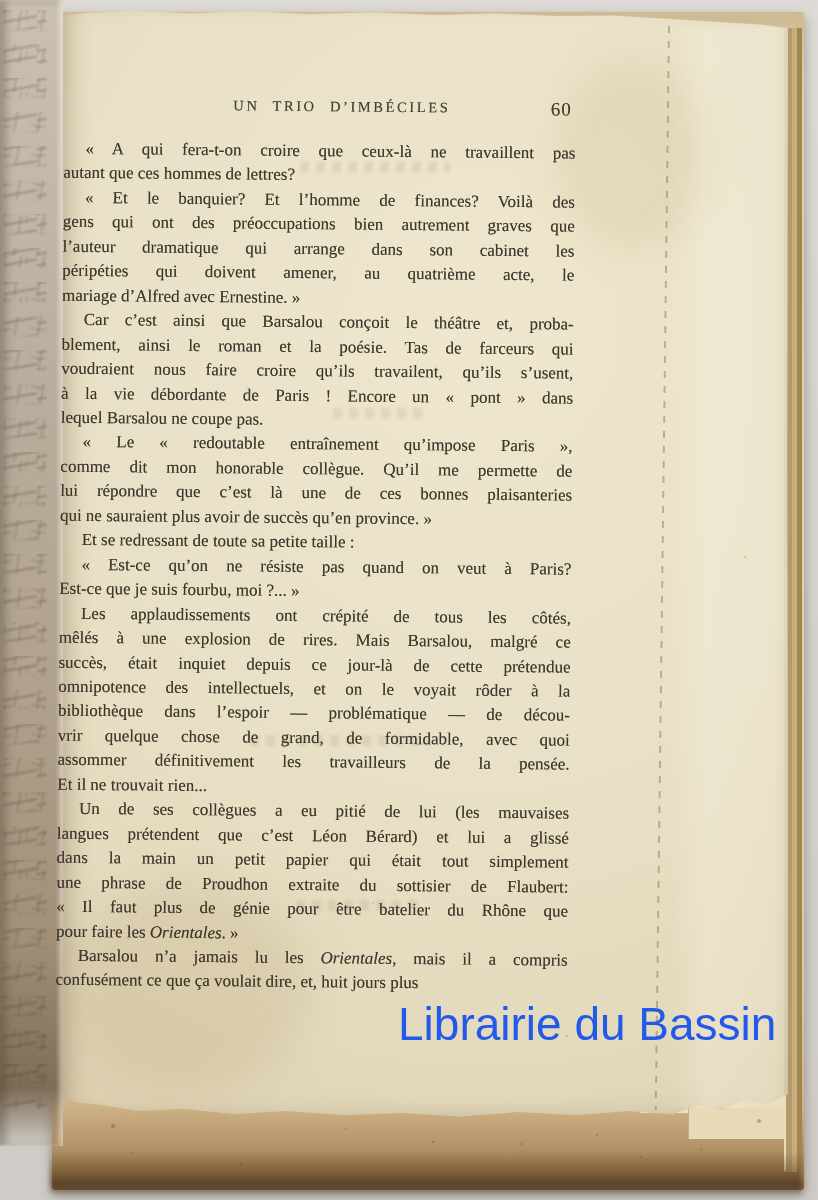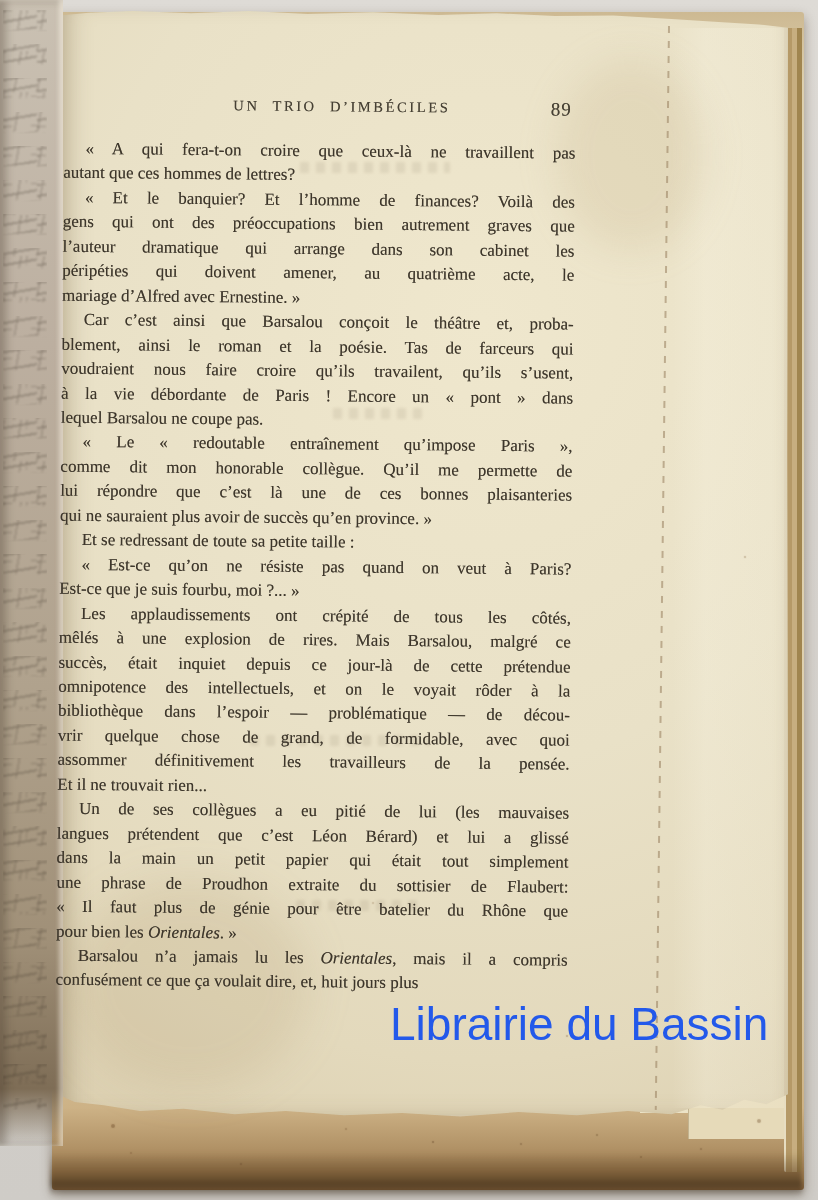--- a/index.html
+++ b/index.html
@@ -97,21 +97,21 @@
   .page-number{position:absolute;right:4px;top:0;font-size:19px;letter-spacing:1px;color:#464034;}
   .paras{margin-top:21px;font-size:17px;line-height:24.45px;}
   .para{margin:0;}
   .line{text-align:justify;text-align-last:justify;white-space:normal;}
   .line.last{text-align-last:left;}
   .line.first{text-indent:22px;}
   .line i{}
 
   
   .watermark{
-    left:390px;top:997px;z-index:9;
+    left:398px;top:997px;z-index:9;
     font-family:"Liberation Sans", sans-serif;
     font-size:46px;font-weight:400;letter-spacing:0;white-space:nowrap;opacity:.97;
   }
 </style>
 </head>
 <body>
 
 <div class="layer book-under"></div>
 <div class="layer corner-a"></div>
 <div class="layer corner-b"></div>
@@ -123,21 +123,21 @@
 <div class="layer stain2"></div>
 <div class="layer ghost g1"></div>
 <div class="layer ghost g2"></div>
 <div class="layer ghost g3"></div>
 <div class="layer ghost g4"></div>
 <div class="layer left-strip"></div>
 
 <div class="layer text-layer">
   <div class="page-header">
     <span class="header-title">UN TRIO D’IMBÉCILES</span>
-    <span class="page-number">89</span>
+    <span class="page-number">60</span>
   </div>
   <div class="paras">
       <div class="para">
         <div class="line first"><span>« A qui fera-t-on croire que ceux-là ne travaillent pas</span></div>
         <div class="line last"><span>autant que ces hommes de lettres?</span></div>
       </div>
       <div class="para">
         <div class="line first"><span>« Et le banquier? Et l’homme de finances? Voilà des</span></div>
         <div class="line"><span>gens qui ont des préoccupations bien autrement graves que</span></div>
         <div class="line"><span>l’auteur dramatique qui arrange dans son cabinet les</span></div>
@@ -173,21 +173,21 @@
         <div class="line"><span>vrir quelque chose de grand, de formidable, avec quoi</span></div>
         <div class="line"><span>assommer définitivement les travailleurs de la pensée.</span></div>
         <div class="line last"><span>Et il ne trouvait rien...</span></div>
       </div>
       <div class="para">
         <div class="line first"><span>Un de ses collègues a eu pitié de lui (les mauvaises</span></div>
         <div class="line"><span>langues prétendent que c’est Léon Bérard) et lui a glissé</span></div>
         <div class="line"><span>dans la main un petit papier qui était tout simplement</span></div>
         <div class="line"><span>une phrase de Proudhon extraite du sottisier de Flaubert:</span></div>
         <div class="line"><span>« Il faut plus de génie pour être batelier du Rhône que</span></div>
-        <div class="line last"><span>pour bien les </span><i>Orientales</i><span>. »</span></div>
+        <div class="line last"><span>pour faire les </span><i>Orientales</i><span>. »</span></div>
       </div>
       <div class="para">
         <div class="line first"><span>Barsalou n’a jamais lu les </span><i>Orientales</i><span>, mais il a compris</span></div>
         <div class="line last"><span>confusément ce que ça voulait dire, et, huit jours plus</span></div>
       </div>
     </div>
 </div>
 
 <div class="layer specks"></div>
 <div class="layer bottom-shadow"></div>

